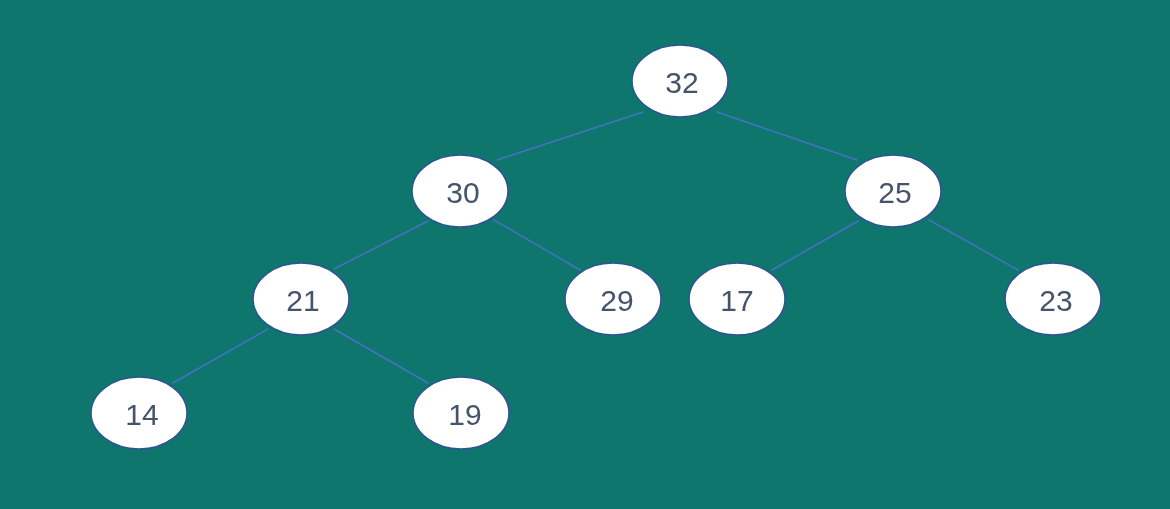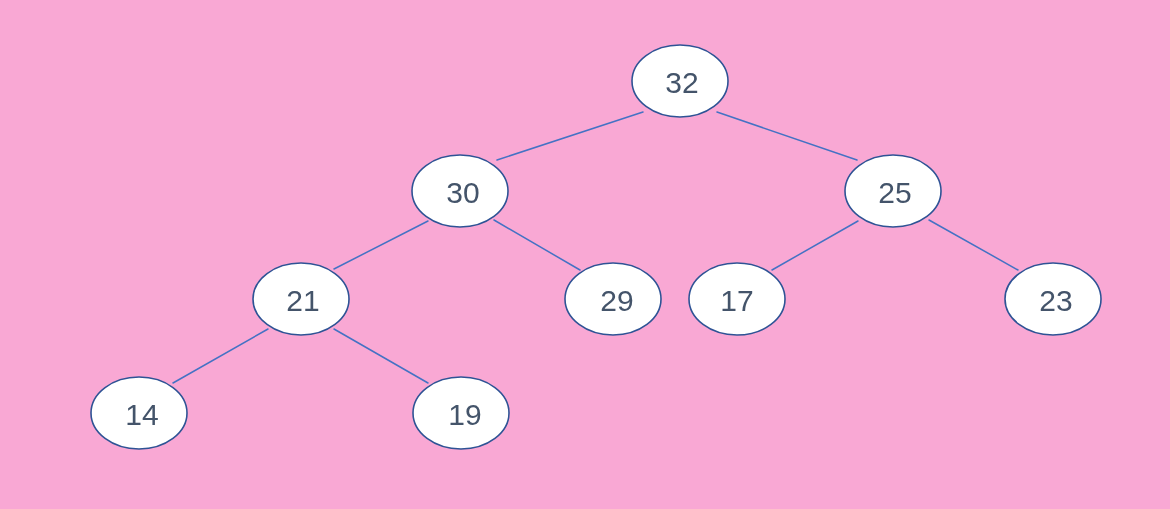--- a/index.html
+++ b/index.html
@@ -8,21 +8,21 @@
     padding: 0;
     background: #ffffff;
   }
   body {
     font-family: "Liberation Sans", sans-serif;
   }
   #diagram-canvas {
     position: relative;
     width: 1170px;
     height: 509px;
-    background: #f9a8d4;
+    background: #0f766e;
     overflow: hidden;
   }
   #tree-svg {
     position: absolute;
     top: 0;
     left: 0;
     width: 1170px;
     height: 509px;
     display: block;
   }

